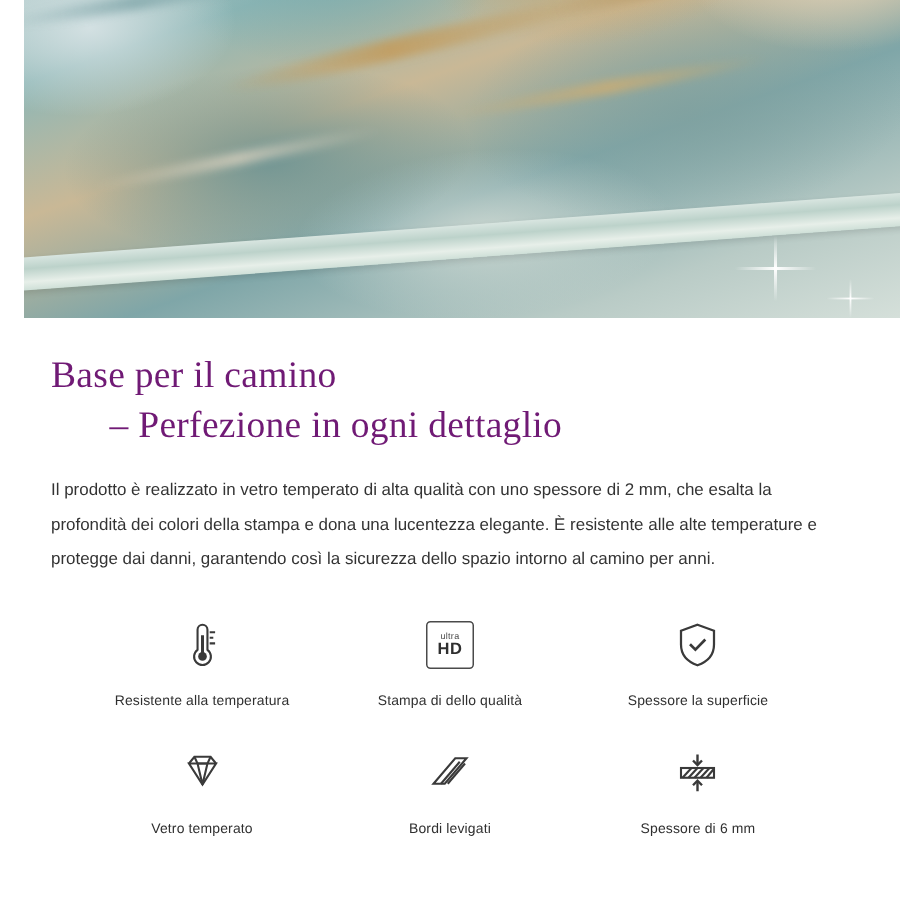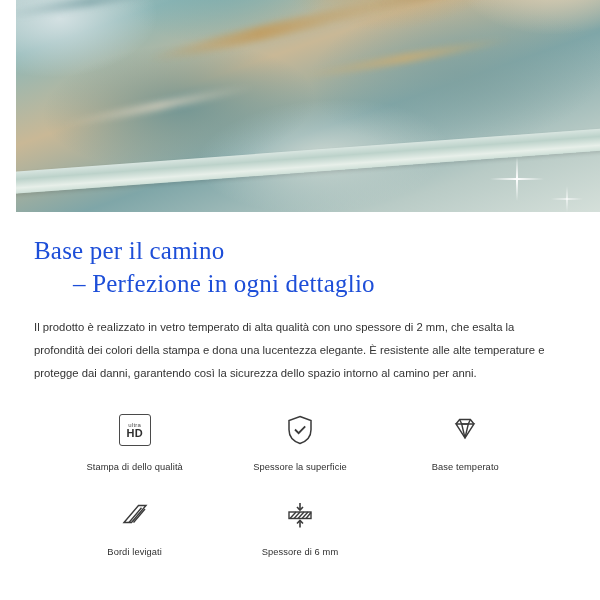--- a/index.html
+++ b/index.html
@@ -114,21 +114,21 @@
 
   
   .content {
     padding: 22px 34px 0 34px;
   }
 
   .headline {
     font-family: "Liberation Serif", serif;
     font-size: 25px;
     line-height: 1.32;
-    color: #1d4ed8;
+    color: #701a75;
     font-weight: 400;
     margin: 0 0 16px 0;
     letter-spacing: 0.2px;
   }
   .headline .line2 { display: block; margin-left: 39px; }
 
   .body-copy {
     font-size: 11.3px;
     line-height: 2.05;
     color: #333333;
@@ -203,20 +203,33 @@
 
   <div class="content">
     <h1 class="headline">
       <span>Base per il camino</span>
       <span class="line2">– Perfezione in ogni dettaglio</span>
     </h1>
     <p class="body-copy">Il prodotto è realizzato in vetro temperato di alta qualità con uno spessore di 2 mm, che esalta la profondità dei colori della stampa e dona una lucentezza elegante. È resistente alle alte temperature e protegge dai danni, garantendo così la sicurezza dello spazio intorno al camino per anni.</p>
 
     <div class="features">
 
+      <div class="feature">
+        <div class="feature-icon">
+          <svg width="44" height="44" viewBox="0 0 44 44" fill="none" stroke="#3a3a3a" stroke-width="1.4">
+            <path d="M22 8.5a3.3 3.3 0 0 0-3.3 3.3v13.4a5.6 5.6 0 1 0 6.6 0V11.8A3.3 3.3 0 0 0 22 8.5z"></path>
+            <circle cx="22" cy="29.6" r="2.9" fill="#3a3a3a" stroke="none"></circle>
+            <line x1="22" y1="15.5" x2="22" y2="27.5" stroke-width="2"></line>
+            <line x1="26.8" y1="13.5" x2="30.4" y2="13.5"></line>
+            <line x1="26.8" y1="17.2" x2="29.2" y2="17.2"></line>
+            <line x1="26.8" y1="20.9" x2="30.4" y2="20.9"></line>
+          </svg>
+        </div>
+        <div class="feature-label">Resistente alla temperatura</div>
+      </div>
 
       <div class="feature">
         <div class="feature-icon">
           <div class="hd-box">
             <span class="t1">ultra</span>
             <span class="t2">HD</span>
           </div>
         </div>
         <div class="feature-label">Stampa di dello qualità</div>
       </div>
@@ -233,21 +246,21 @@
 
       <div class="feature">
         <div class="feature-icon">
           <svg width="44" height="44" viewBox="0 0 44 44" fill="none" stroke="#3a3a3a" stroke-width="1.4">
             <path d="M13 16h18l-9 14-9-14z"></path>
             <path d="M13 16l3.6-4.5h10.8L31 16"></path>
             <path d="M16.6 11.5L18.7 16l3.3 14 3.3-14 2.1-4.5"></path>
             <path d="M18.7 16h6.6"></path>
           </svg>
         </div>
-        <div class="feature-label">Base temperato</div>
+        <div class="feature-label">Vetro temperato</div>
       </div>
 
       <div class="feature">
         <div class="feature-icon">
           <svg width="44" height="44" viewBox="0 0 44 44" fill="none" stroke="#3a3a3a" stroke-width="1.4">
             <path d="M11 29.5L25.5 12.5h7.5L18.5 29.5z"></path>
             <line x1="16" y1="29.5" x2="28.5" y2="14.8"></line>
             <line x1="20.5" y1="29.5" x2="32" y2="16"></line>
           </svg>
         </div>

